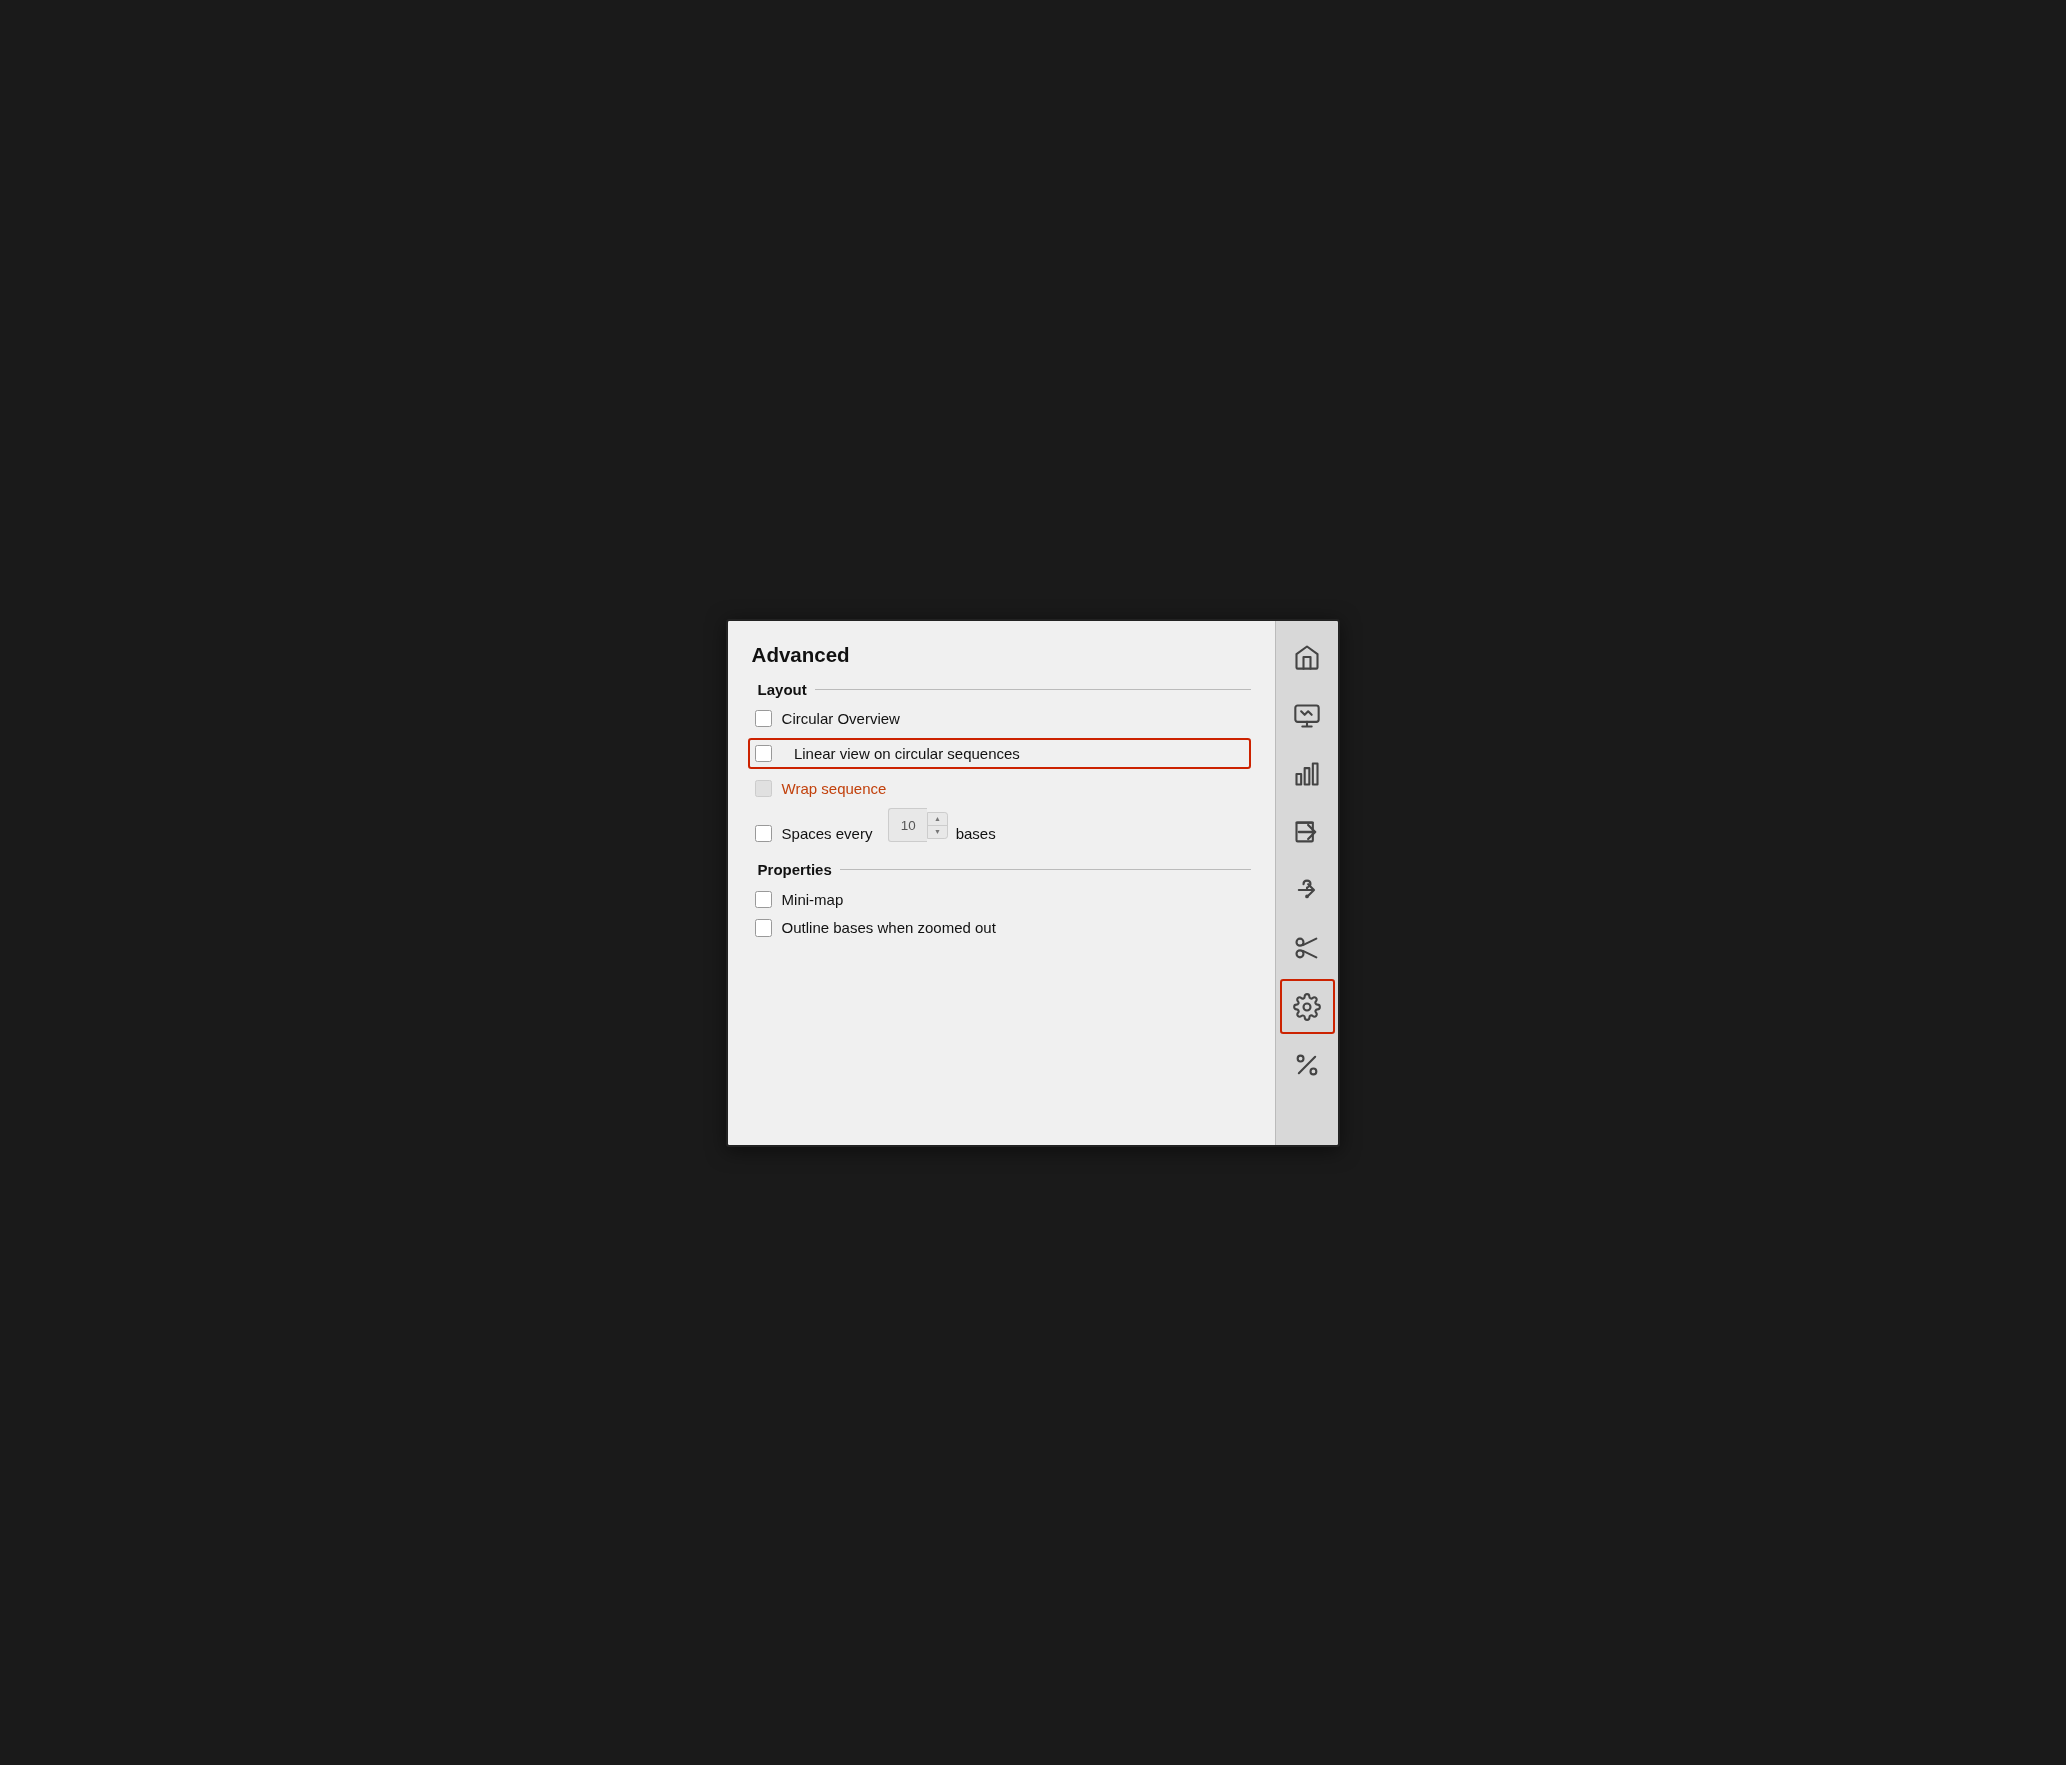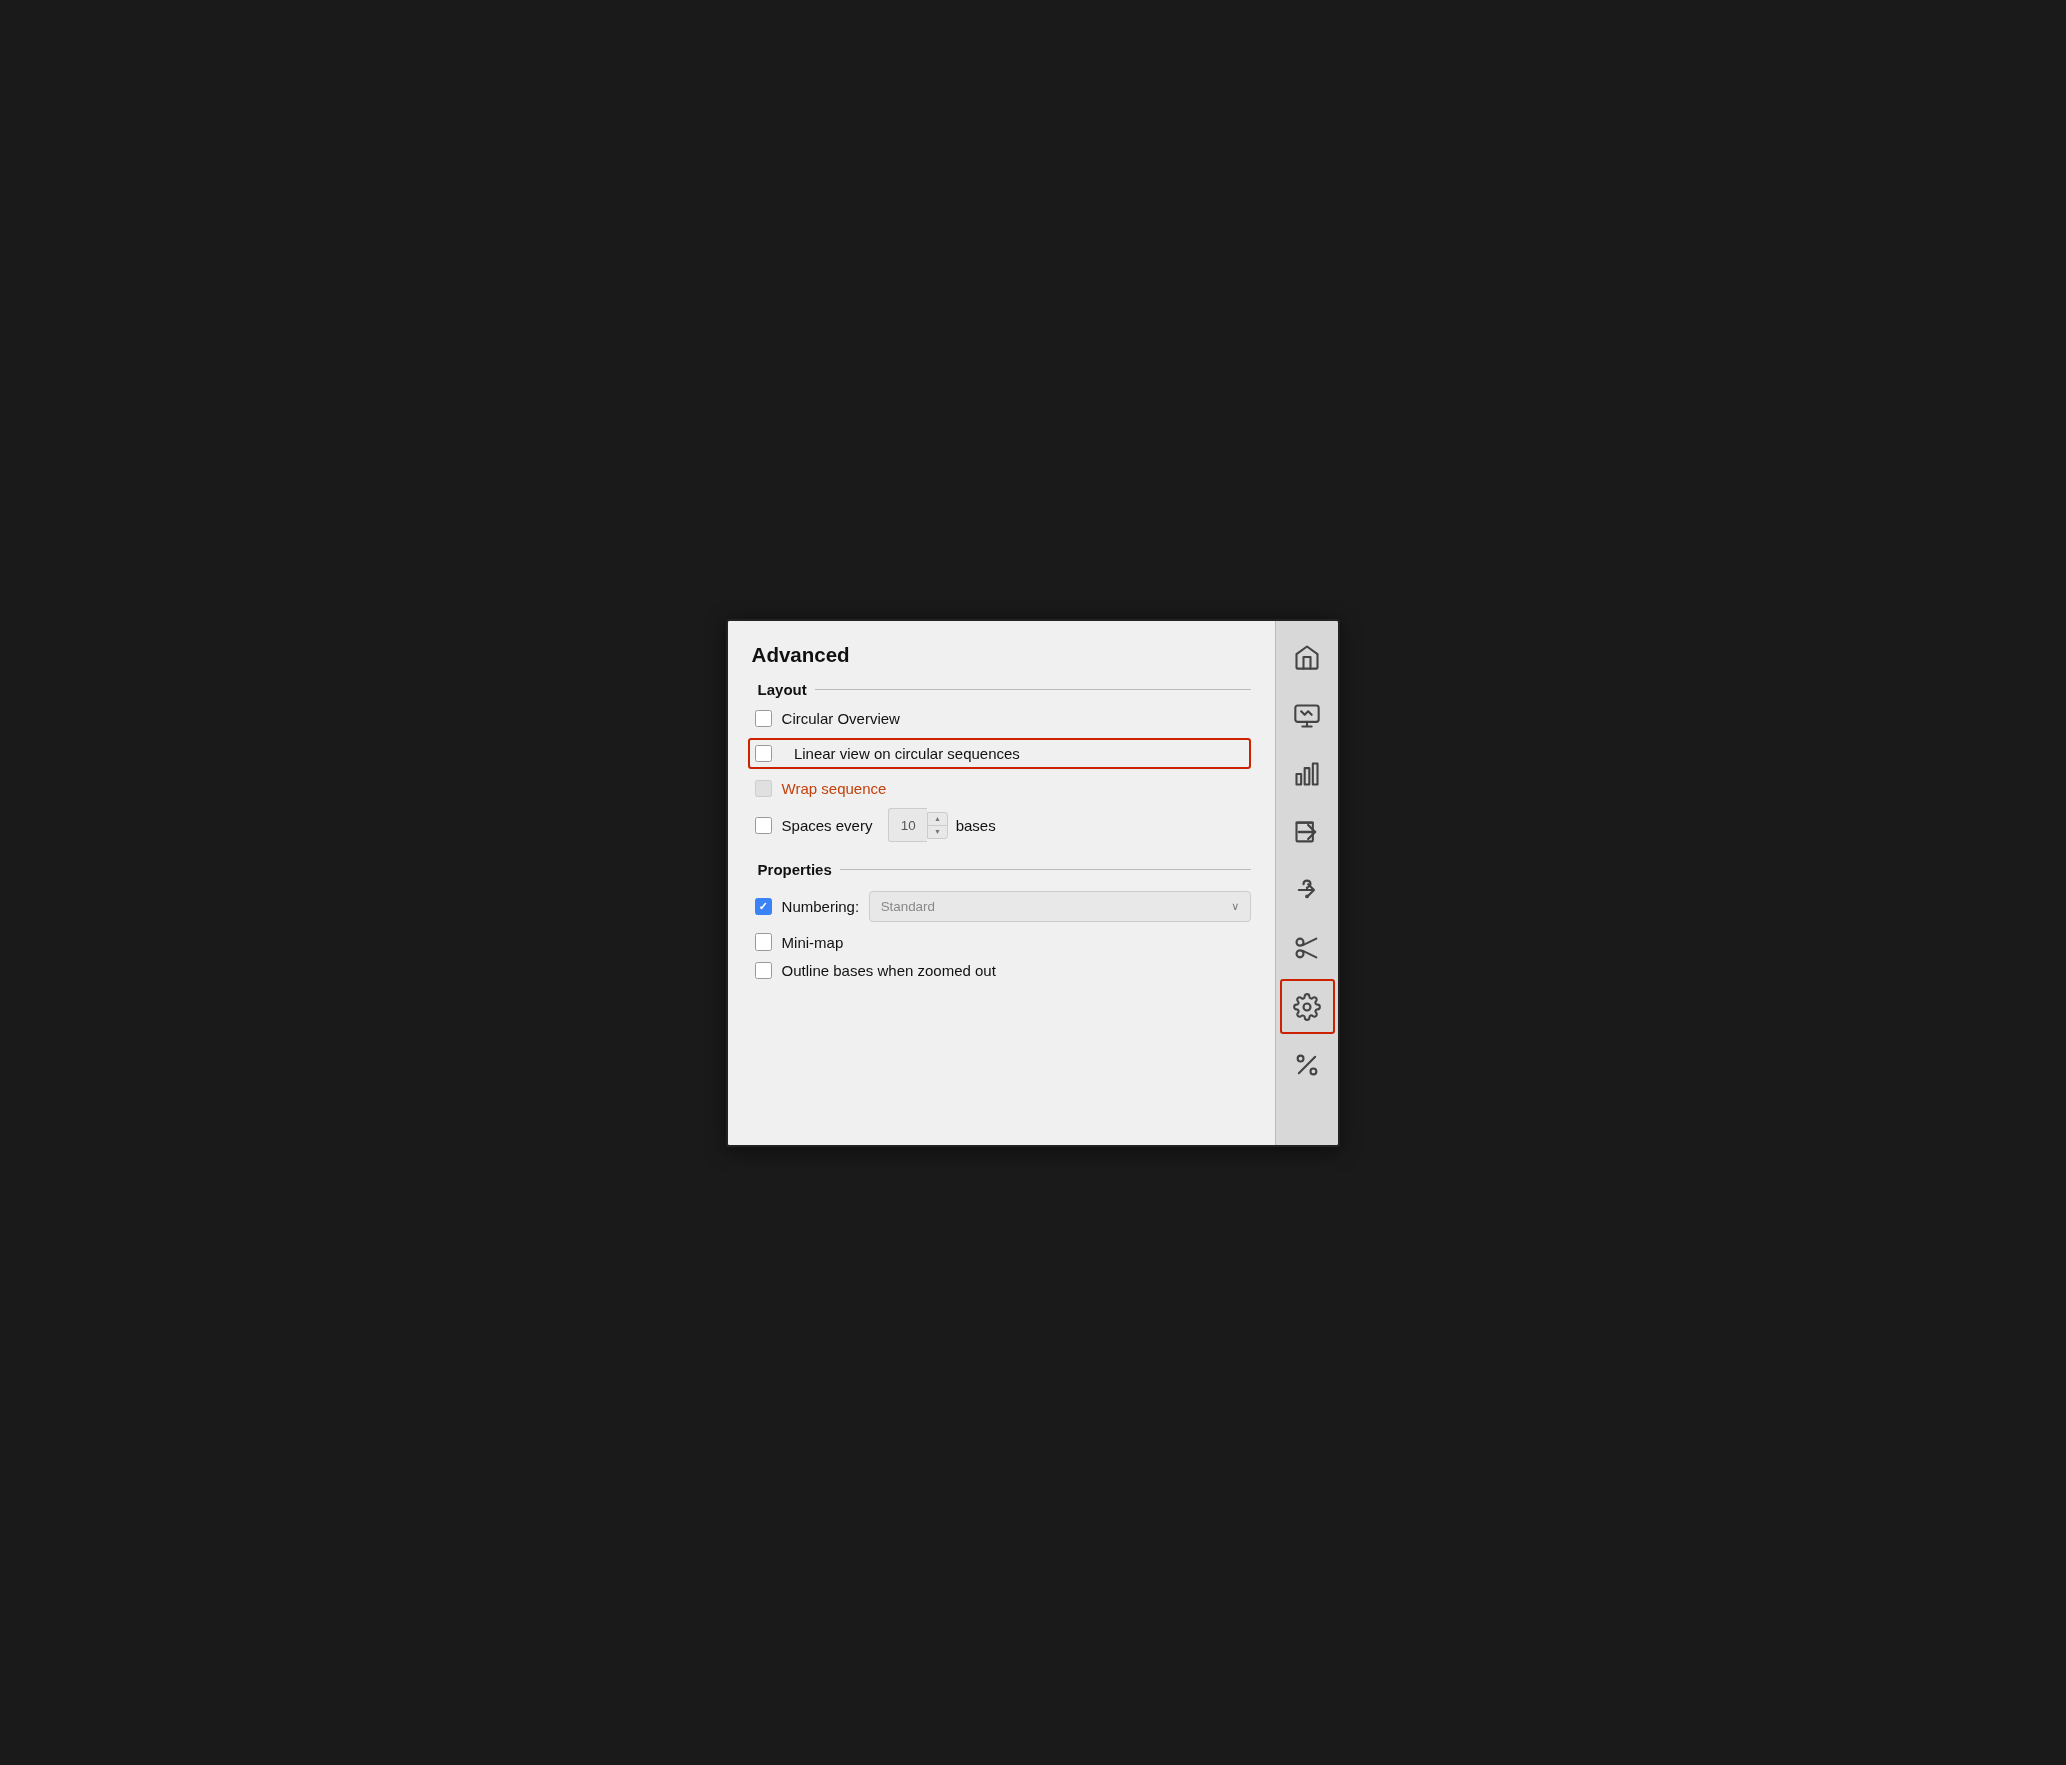--- a/index.html
+++ b/index.html
@@ -134,21 +134,21 @@
       color: #111;
     }
 
     .row-label.disabled {
       color: #c2410c;
     }
 
     
     .spaces-row {
       display: flex;
-      align-items: center;
+      align-items: flex-end;
       margin-bottom: 11px;
       padding-left: 3.2px;
     }
 
     .spinner-input {
       display: flex;
       align-items: center;
       margin: 0 7.9px;
     }
 
@@ -314,28 +314,20 @@
         <span class="row-label">bases</span>
       </div>
     </div>
 
     <div class="section">
       <div class="section-header">
         <span class="section-title">Properties</span>
         <div class="section-line"></div>
       </div>
 
-      <div class="numbering-row">
-        <div class="checkbox checked"></div>
-        <span class="numbering-label">Numbering:</span>
-        <div class="dropdown">
-          <span class="dropdown-value">Standard</span>
-          <span class="dropdown-arrow">∨</span>
-        </div>
-      </div>
 
       <div class="checkbox-row">
         <div class="checkbox"></div>
         <span class="row-label">Mini-map</span>
       </div>
 
       <div class="checkbox-row">
         <div class="checkbox"></div>
         <span class="row-label">Outline bases when zoomed out</span>
       </div>

